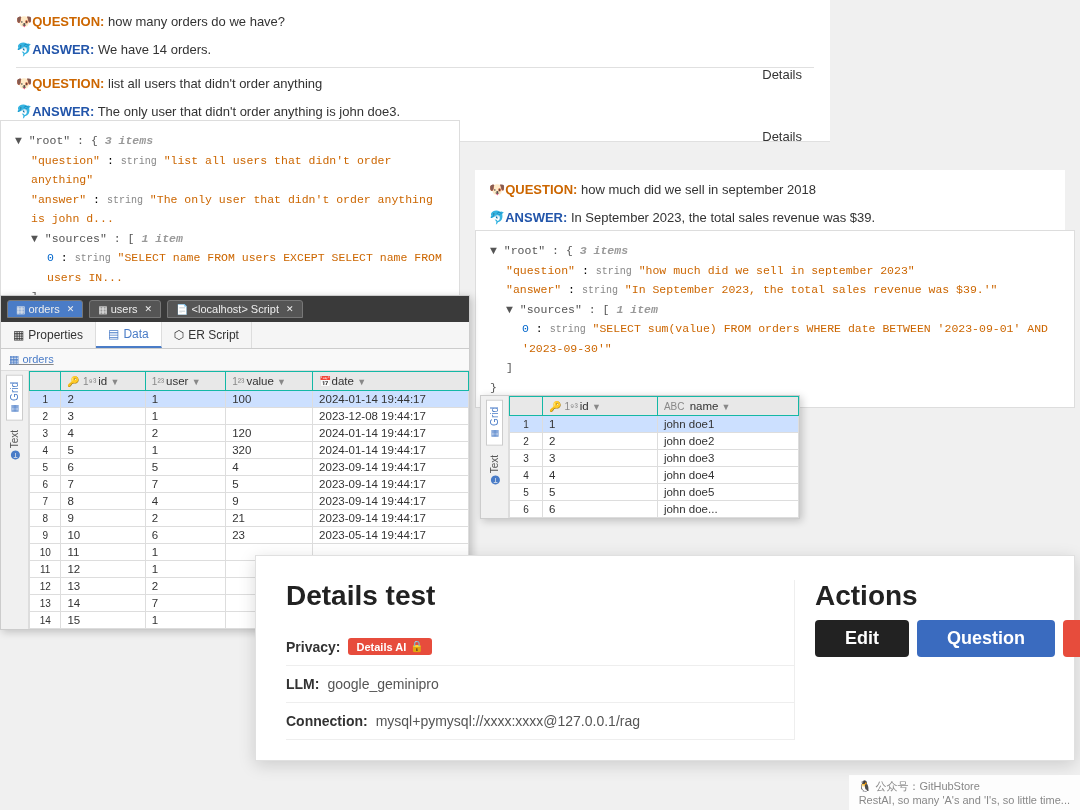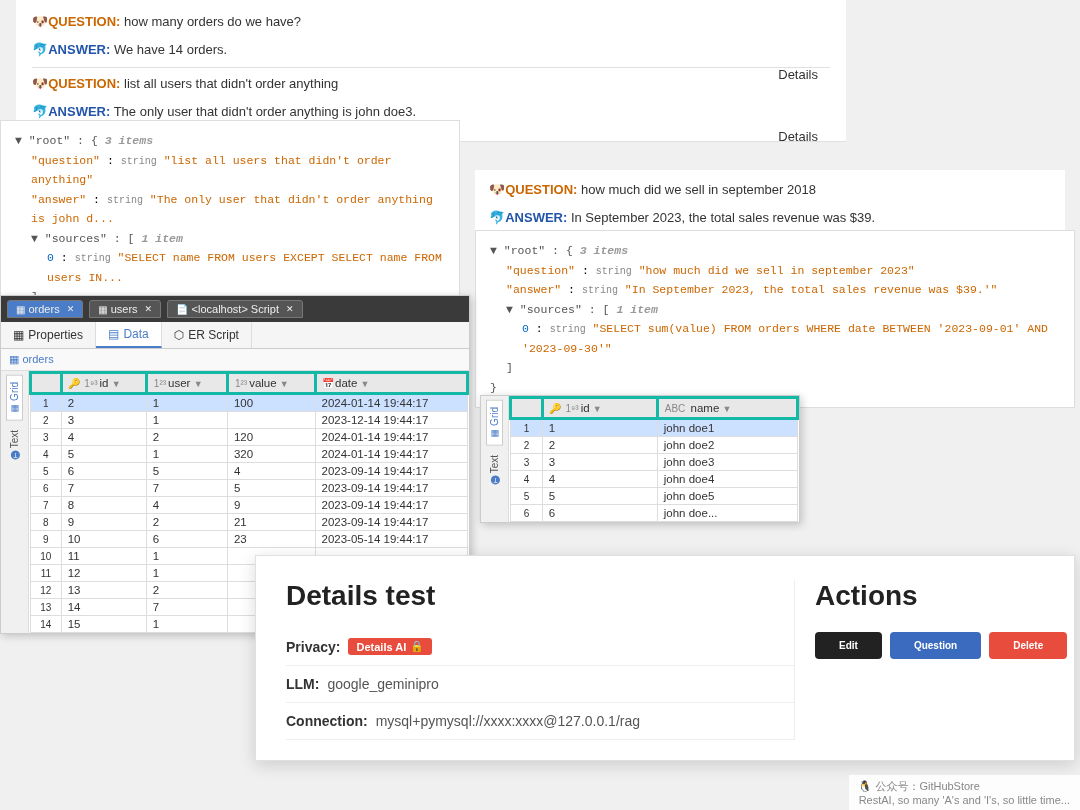--- a/index.html
+++ b/index.html
@@ -8,21 +8,21 @@
       background: #f0f0f0;
       width: 1080px;
       height: 810px;
       overflow: hidden;
       position: relative;
     }
 
     
     .top-panel {
       position: absolute;
-      top: 0; left: 16px;
+      top: 0; left: 0;
       width: 830px;
       background: #fff;
       padding: 12px 16px;
       border-bottom: 1px solid #e0e0e0;
     }
     .qa-block { margin-bottom: 8px; font-size: 13px; line-height: 1.5; }
     .qa-label-q { color: #cc6600; font-weight: bold; }
     .qa-label-a { color: #2255aa; font-weight: bold; }
     .qa-text { color: #333; }
     .details-link {
@@ -112,21 +112,21 @@
       display: flex; align-items: center; gap: 4px;
       color: #333;
     }
     .db-sub-tab.active { background: #fff; border-bottom: 2px solid #4a7cc7; color: #4a7cc7; }
     .db-filter-bar {
       background: #f9f9f9;
       border-bottom: 1px solid #ddd;
       padding: 4px 8px;
       font-size: 11px;
       color: #888;
-      display: flex; align-items: flex-start; gap: 6px;
+      display: flex; align-items: flex-start; gap: 6px; text-decoration: underline;
     }
     .db-table-wrap {
       display: flex;
     }
     .db-side-tabs {
       width: 28px;
       background: #f0f0f0;
       border-right: 1px solid #ddd;
       display: flex;
       flex-direction: column;
@@ -147,21 +147,21 @@
     .db-side-icon { font-size: 9px; color: #4a7cc7; }
 
     
     .data-table {
       width: 100%;
       border-collapse: collapse;
       font-size: 11.5px;
     }
     .data-table th {
       background: #e8e8e8;
-      border: 3px solid #14b8a6;
+      border: 1px solid #14b8a6;
       padding: 3px 6px;
       text-align: left;
       font-weight: normal;
       white-space: nowrap;
       color: #333;
     }
     .data-table td {
       border: 1px solid #ddd;
       padding: 2px 6px;
       white-space: nowrap;
@@ -198,21 +198,21 @@
     .details-title {
       font-size: 28px;
       font-weight: 700;
       color: #222;
       margin-bottom: 16px;
     }
     .details-actions-title {
       font-size: 28px;
       font-weight: 700;
       color: #222;
-      margin-bottom: 20px;
+      margin-bottom: 8px;
     }
     .details-row {
       border-bottom: 1px solid #eee;
       padding: 10px 0;
       font-size: 14px;
       color: #333;
       display: flex;
       align-items: flex-end;
       gap: 8px;
     }
@@ -224,23 +224,23 @@
       padding: 2px 8px;
       border-radius: 3px;
       font-weight: 600;
       display: inline-flex;
       align-items: center;
       gap: 4px;
     }
     .details-value { color: #555; }
     .action-btn {
       border: none;
-      padding: 8px 24px;
+      padding: 8px 30px;
       border-radius: 4px;
-      font-size: 10px;
+      font-size: 18px;
       font-weight: 600;
       cursor: pointer;
     }
     .btn-dark { background: #222; color: #fff; }
     .btn-blue { background: #3a6bbf; color: #fff; }
     .btn-red { background: #e74c3c; color: #fff; }
     .actions-btn-group { display: flex; gap: 8px; }
     .details-content { display: flex; gap: 0; }
     .details-left { flex: 1; }
     .details-right { width: 250px; padding-left: 20px; border-left: 1px solid #eee; }
@@ -382,21 +382,21 @@
       <td>2</td>
       <td>1</td>
       <td>100</td>
       <td>2024-01-14 19:44:17</td>
     </tr>
             <tr>
       <td class="row-num">2</td>
       <td>3</td>
       <td>1</td>
       <td></td>
-      <td>2023-12-14 19:44:17</td>
+      <td>2023-12-08 19:44:17</td>
     </tr>
             <tr>
       <td class="row-num">3</td>
       <td>4</td>
       <td>2</td>
       <td>120</td>
       <td>2024-01-14 19:44:17</td>
     </tr>
             <tr>
       <td class="row-num">4</td>

